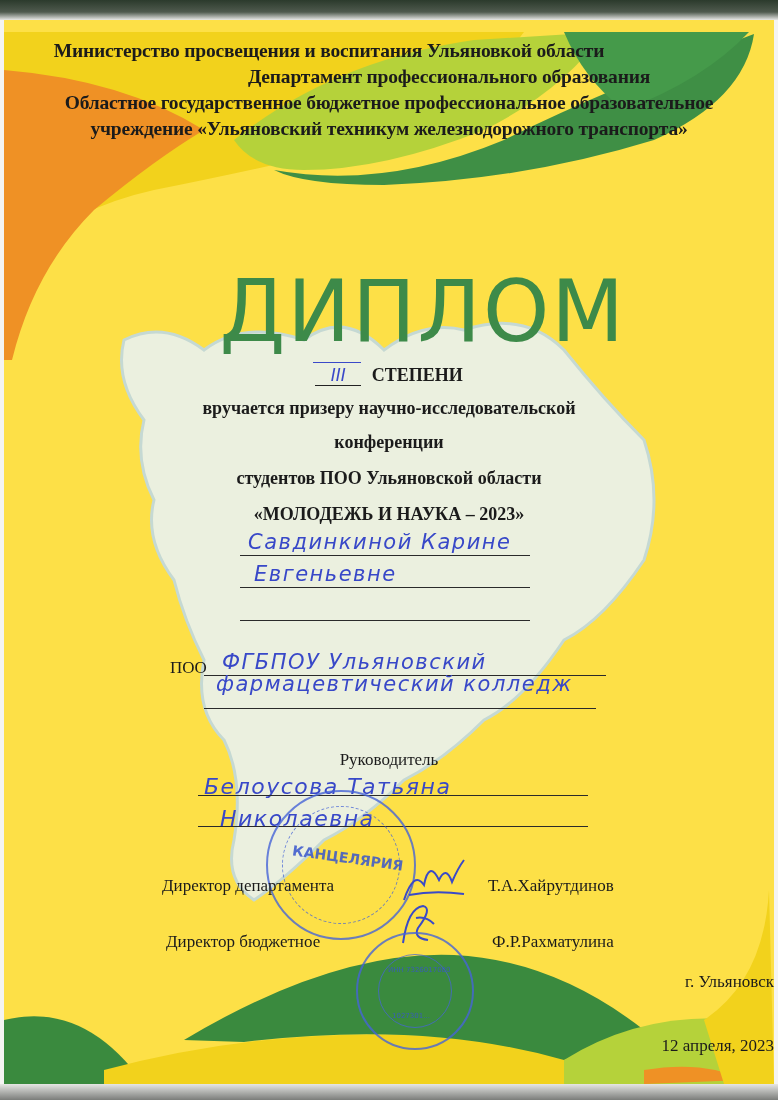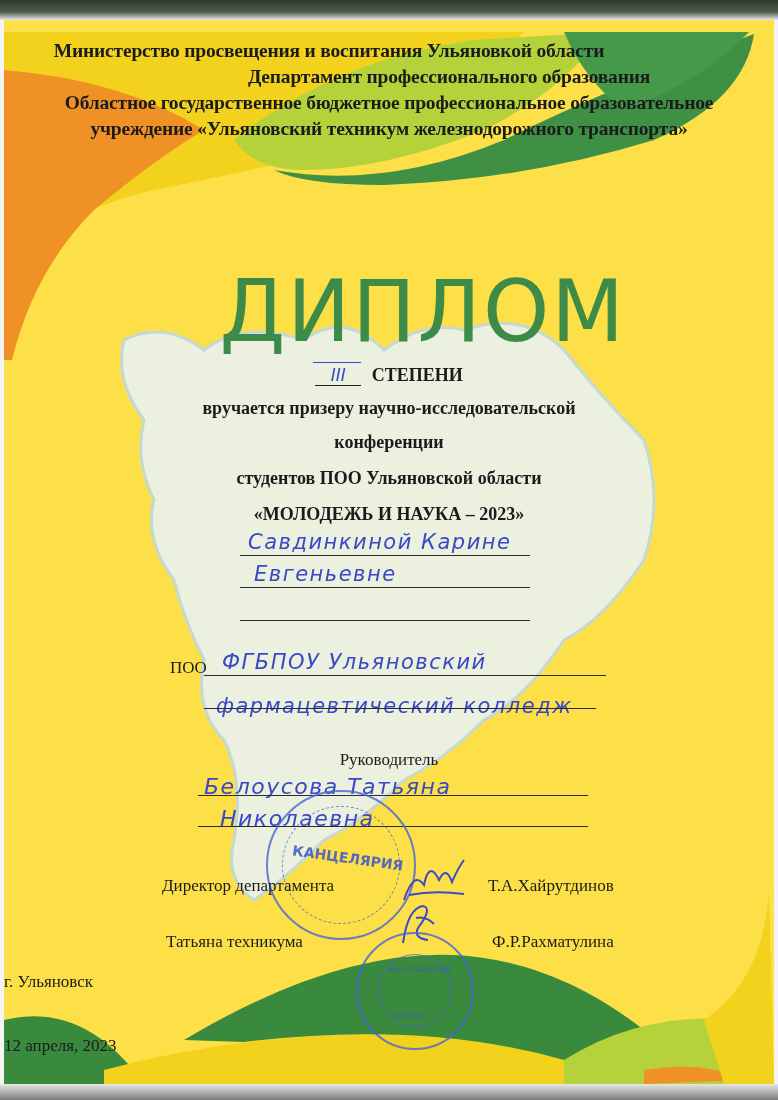--- a/index.html
+++ b/index.html
@@ -30,21 +30,21 @@
     .hw { font-family: "DejaVu Sans", sans-serif; font-style: italic; color: #3848c8; font-size: 21px; letter-spacing: 1.5px; position: absolute; white-space: nowrap; }
 
     .line { position: absolute; height: 1px; background: #2a2a2a; }
 
     .label { position: absolute; font-size: 17px; }
 
     .stamp { position: absolute; border-radius: 50%; border: 2px solid rgba(70,100,215,0.8); }
     .stamp .inner { position: absolute; border-radius: 50%; border: 1.5px solid rgba(70,100,215,0.75); }
     .stamp-text { position: absolute; font-family: "DejaVu Sans", sans-serif; color: rgba(55,85,205,0.85); font-weight: bold; white-space: nowrap; }
 
-    .footer { position: absolute; left: 0; width: 770px; text-align: left; font-size: 17px; }
+    .footer { position: absolute; left: 0; width: 770px; text-align: right; font-size: 17px; }
   </style>
 </head>
 <body>
 
 <div class="top-shadow"></div>
 
 <div class="page">
 
   <svg class="deco" width="770" height="1064" viewBox="0 0 770 1064">
 
@@ -91,41 +91,41 @@
   <div class="hw" style="left:244px; top:510px;">Савдинкиной Карине</div>
   <div class="line" style="left:236px; top:535px; width:290px;"></div>
   <div class="hw" style="left:250px; top:542px;">Евгеньевне</div>
   <div class="line" style="left:236px; top:567px; width:290px;"></div>
   <div class="hw" style="left:250px; top:576px;"></div>
   <div class="line" style="left:236px; top:600px; width:290px;"></div>
 
   <div class="label" style="left:166px; top:638px;">ПОО</div>
   <div class="hw" style="left:218px; top:630px;">ФГБПОУ Ульяновский</div>
   <div class="line" style="left:200px; top:655px; width:402px;"></div>
-  <div class="hw" style="left:212px; top:674px;font-style:italic;">фармацевтический колледж</div>
+  <div class="hw" style="left:212px; top:652px;font-style:italic;">фармацевтический колледж</div>
   <div class="line" style="left:200px; top:688px; width:392px;"></div>
 
   <div class="label" style="left:0; width:770px; text-align:center; top:730px;">Руководитель</div>
   <div class="hw" style="left:200px; top:754px; font-size:22px;">Белоусова Татьяна</div>
   <div class="line" style="left:194px; top:775px; width:390px;"></div>
   <div class="hw" style="left:216px; top:786px; font-size:22px;">Николаевна</div>
   <div class="line" style="left:194px; top:806px; width:390px;"></div>
 
   <div class="stamp" style="left:262px; top:770px; width:150px; height:150px;">
     <div class="inner" style="left:14px; top:14px; width:118px; height:118px; border-style: dashed;"></div>
     <div class="stamp-text" style="left:24px; top:58px; font-size:14px; transform: rotate(8deg);">КАНЦЕЛЯРИЯ</div>
   </div>
 
   <div class="label" style="left:158px; top:856px;">Директор департамента</div>
   <svg style="position:absolute; left:390px; top:830px;" width="80" height="60">
     <path d="M10 50 Q20 20 30 35 Q35 10 45 30 Q52 15 58 32 Q64 18 70 10 M15 45 Q40 40 70 44" stroke="#3a4ac8" stroke-width="2" fill="none"></path>
   </svg>
   <div class="label" style="left:484px; top:856px;">Т.А.Хайрутдинов</div>
 
-  <div class="label" style="left:162px; top:912px;">Татьяна техникума</div>
+  <div class="label" style="left:162px; top:912px;">Директор бюджетное</div>
   <svg style="position:absolute; left:384px; top:878px;" width="60" height="50">
     <path d="M15 45 Q20 10 35 8 Q45 10 30 30 Q25 40 40 42 M28 20 Q38 18 46 26" stroke="#3a4ac8" stroke-width="2" fill="none"></path>
   </svg>
   <div class="label" style="left:488px; top:912px;">Ф.Р.Рахматулина</div>
 
   <div class="stamp" style="left:352px; top:912px; width:118px; height:118px;">
     <div class="inner" style="left:20px; top:20px; width:74px; height:74px;"></div>
     <div class="stamp-text" style="left:30px; top:32px; font-size:7px; font-weight:normal;">ИНН 7326017080</div>
     <div class="stamp-text" style="left:34px; top:78px; font-size:7px; font-weight:normal;">1027301...</div>
   </div>

